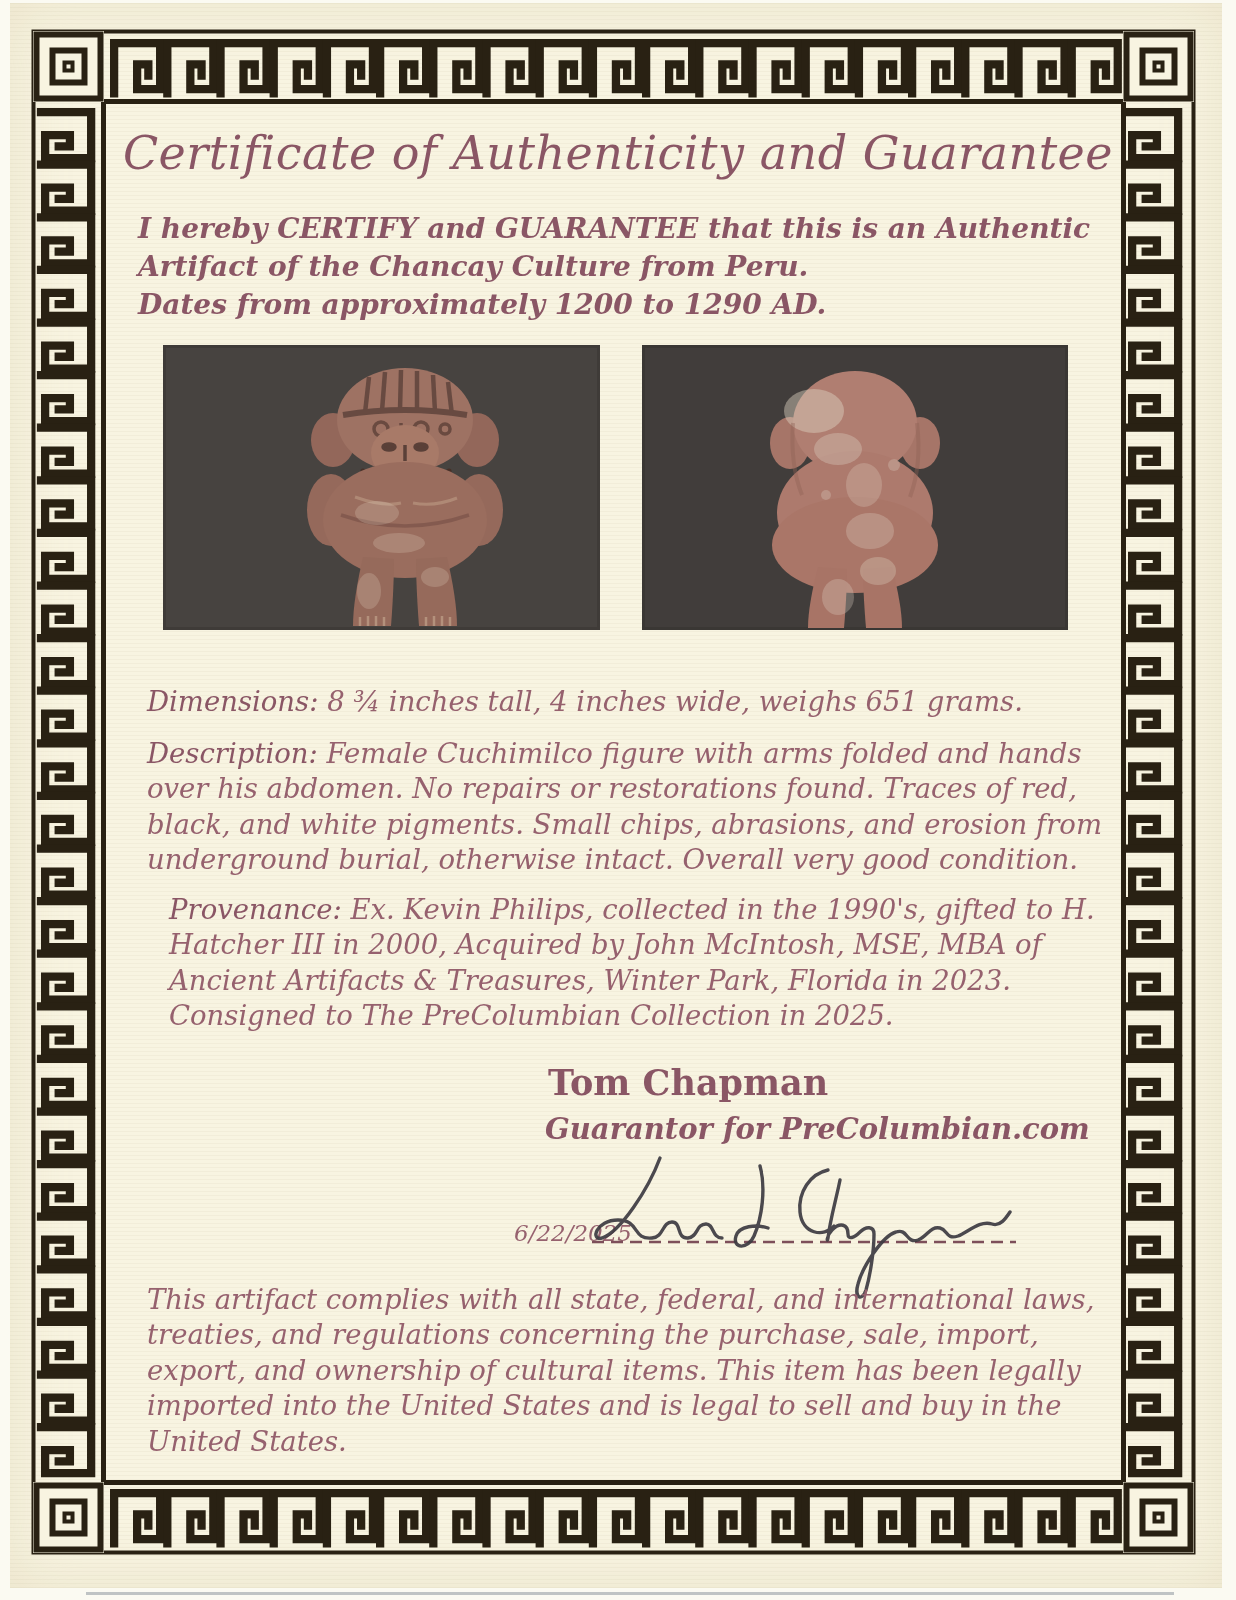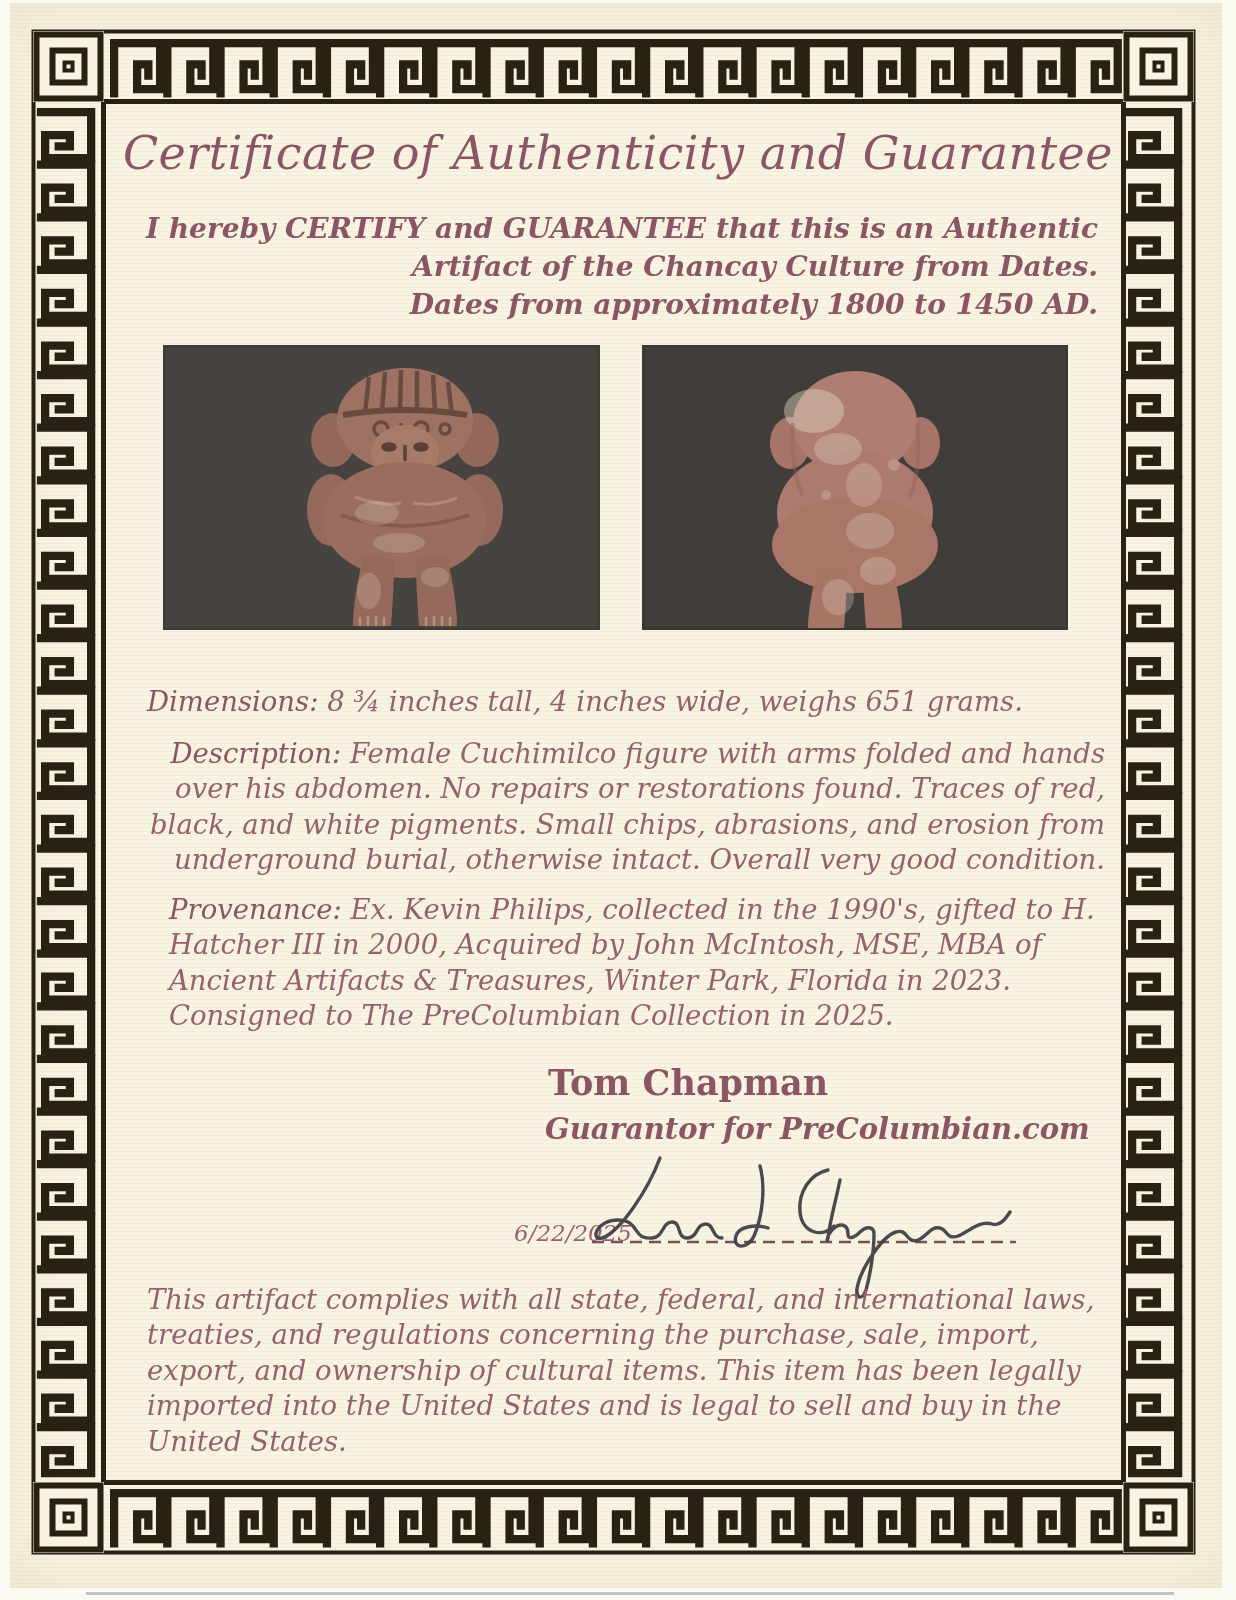--- a/index.html
+++ b/index.html
@@ -23,36 +23,36 @@
   }
   .scan-line{position:absolute;left:86px;right:62px;top:1592px;height:3px;background:#8e959e;opacity:.55;}
   #frame{position:absolute;left:0;top:0;}
   .content{position:absolute;left:0;top:0;width:1236px;height:1600px;border-radius:28px;}
 
   .title{
     position:absolute;left:118px;top:126px;width:1000px;text-align:center;
     font-size:46px;font-style:italic;color:var(--text-strong);letter-spacing:.5px;
   }
   .statement{
-    position:absolute;left:138px;top:210px;width:960px;text-align:right;
+    position:absolute;left:138px;top:210px;width:960px;text-align:left;
     font-size:28px;font-style:italic;font-weight:700;color:var(--text-strong);
     line-height:38px;
   }
   .photo{position:absolute;top:345px;height:285px;}
   .photo svg{display:block;}
   .photo-front{left:163px;width:437px;}
   .photo-back{left:642px;width:426px;}
 
   .para{
     position:absolute;left:147px;width:958px;
     font-size:27.5px;font-style:italic;color:var(--text);line-height:35.5px;
   }
   .para b{color:var(--text-strong);font-weight:400;}
   .p-dimensions{top:656px;}
-  .p-description{top:708px;text-align:right;}
+  .p-description{top:708px;}
   .p-provenance{top:864px;margin-left:22px;}
   .p-legal{top:1254px;}
 
   .signer-name{position:absolute;left:548px;top:1062px;font-size:35px;font-weight:700;color:var(--text-strong);}
   .signer-role{position:absolute;left:545px;top:1112px;font-size:29px;font-style:italic;font-weight:700;color:var(--text-strong);text-align:center;}
   .sig-date{position:absolute;left:514px;top:1220px;font-size:23px;font-style:italic;color:var(--text);}
   .sig-wrap{position:absolute;left:560px;top:1128px;width:470px;height:180px;}
 </style>
 </head>
 <body>
@@ -178,22 +178,22 @@
       <rect x="1156.5" y="1515.5" width="4" height="4" fill="#f8f4e1"></rect>
     </g>
 </svg>
 
 <div class="content">
 
   <div class="title">Certificate of Authenticity and Guarantee</div>
 
   <div class="statement">
     <div>I hereby CERTIFY and GUARANTEE that this is an Authentic</div>
-    <div>Artifact of the Chancay Culture from Dates.</div>
-    <div>Dates from approximately 1800 to 1450 AD.</div>
+    <div>Artifact of the Chancay Culture from Peru.</div>
+    <div>Dates from approximately 1200 to 1290 AD.</div>
   </div>
 
   <div class="photo photo-front">
     <svg width="437" height="285" viewBox="0 0 437 285">
       <rect x="0" y="0" width="437" height="285" fill="#474340"></rect>
       <rect x="0" y="0" width="437" height="285" fill="none" stroke="#3a3734" stroke-width="6" opacity=".6"></rect>
       <g>
 
         <ellipse cx="170" cy="95" rx="22" ry="27" fill="#93675a"></ellipse>
         <ellipse cx="314" cy="95" rx="22" ry="27" fill="#93675a"></ellipse>

